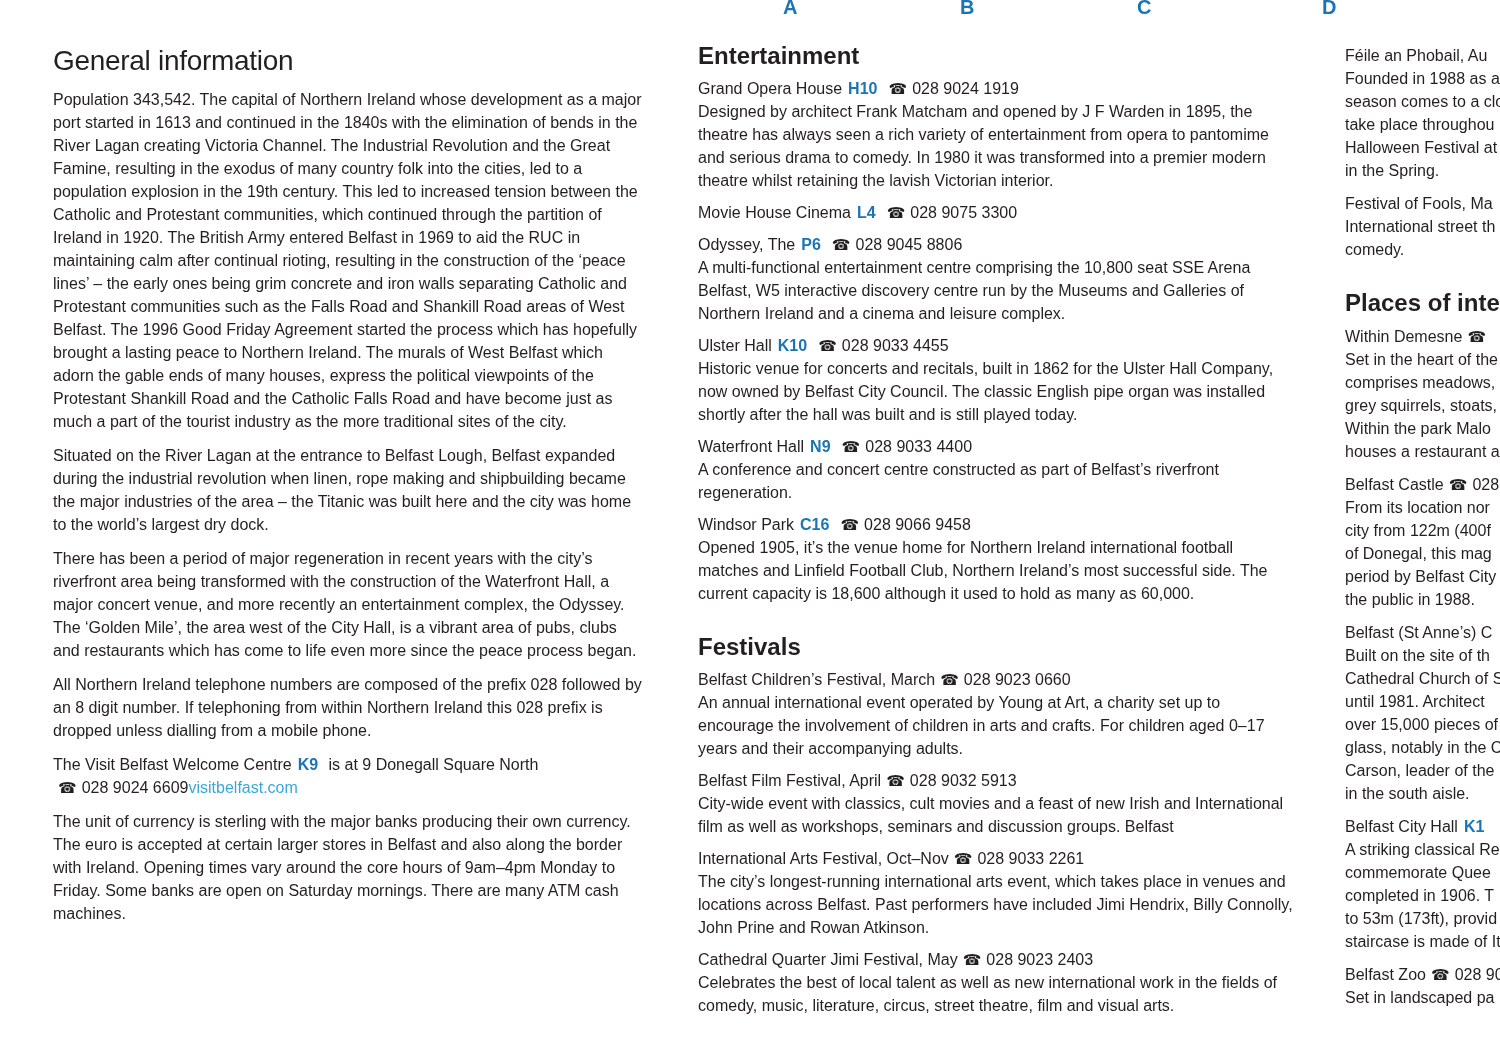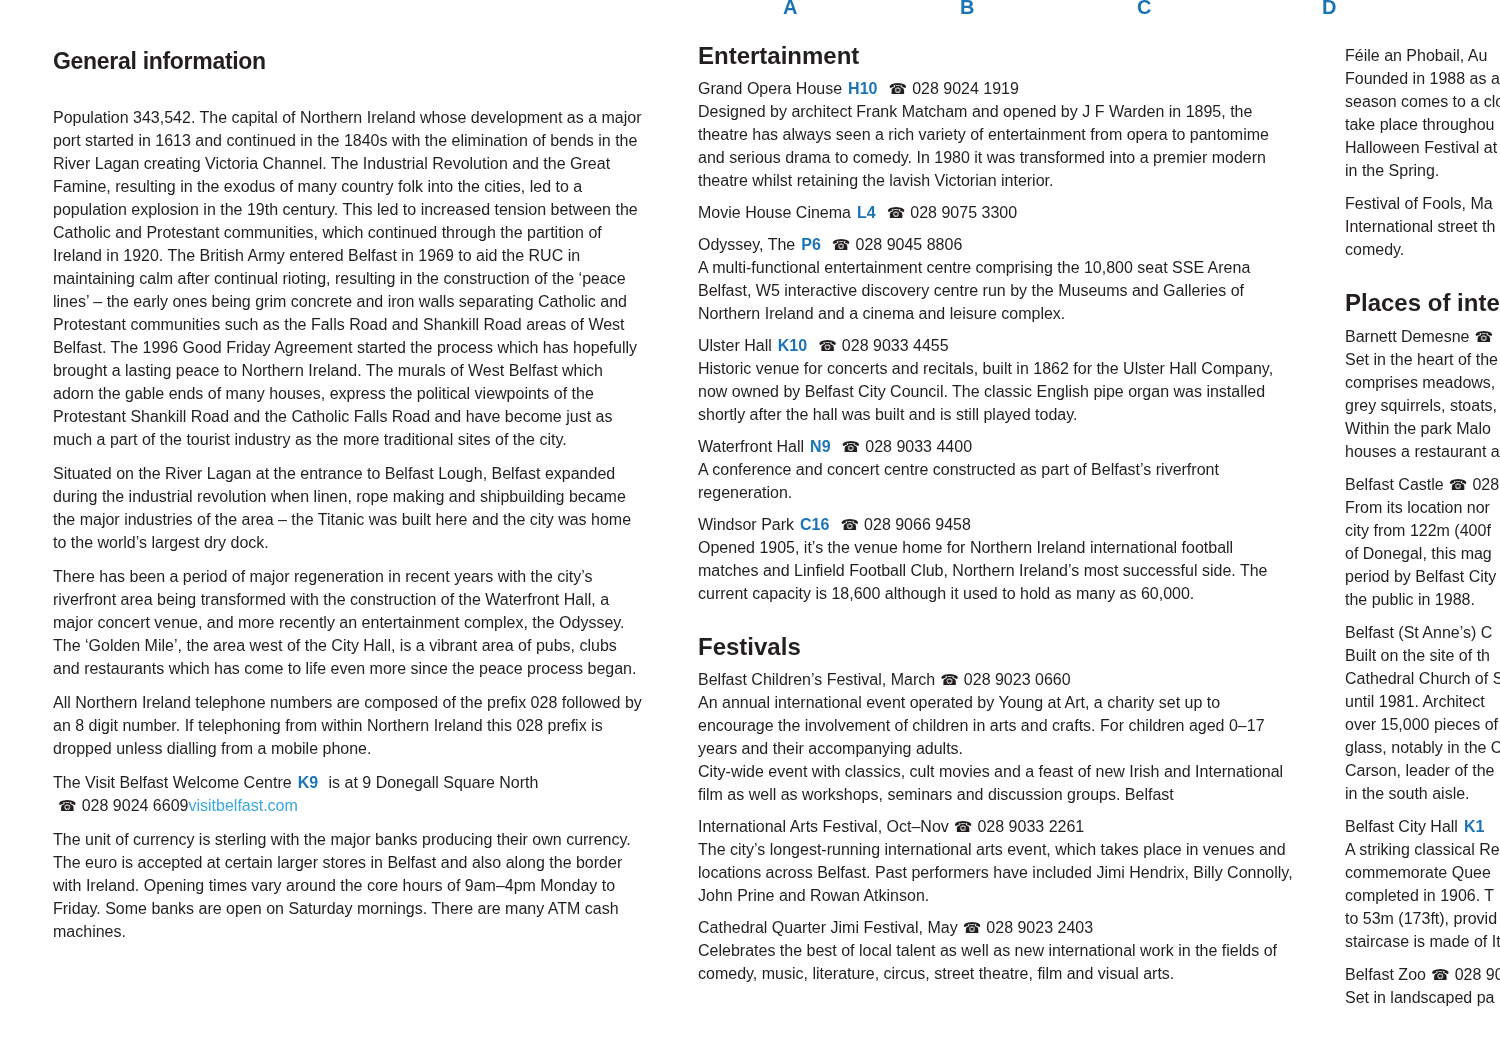--- a/index.html
+++ b/index.html
@@ -29,25 +29,25 @@
   #gl-b{left:960px}
   #gl-c{left:1137px}
   #gl-d{left:1322px}
   .column{position:absolute;top:44px}
   #col-left{left:53px;width:594px}
   #col-mid{left:698px;width:596px}
   #col-right{left:1345px;width:158px}
   #col-right .line{white-space:nowrap}
   .column > .block:first-child{margin-top:0}
   .page-title{
-    font-size:23px;
+    font-size:28px;
     line-height:34px;
-    font-weight:bold;
+    font-weight:normal;
     letter-spacing:-0.3px;
-    margin-bottom:28px;
+    margin-bottom:10px;
   }
   .section-heading{
     font-size:24px;
     line-height:24px;
     font-weight:bold;
     margin-bottom:9px;
     white-space:nowrap;
   }
   .gap{margin-top:30px}
   .para{margin-bottom:11px}
@@ -85,20 +85,21 @@
     <div class="block entry-desc"><span class="run">A multi-functional entertainment centre comprising the 10,800 seat SSE Arena Belfast, W5 interactive discovery centre run by the Museums and Galleries of Northern Ireland and a cinema and leisure complex.</span></div>
     <div class="block entry-header"><span class="run b">Ulster Hall</span><span class="run ref">K10</span><span class="run tel">☎</span><span class="run i">028 9033 4455</span></div>
     <div class="block entry-desc"><span class="run">Historic venue for concerts and recitals, built in 1862 for the Ulster Hall Company, now owned by Belfast City Council. The classic English pipe organ was installed shortly after the hall was built and is still played today.</span></div>
     <div class="block entry-header"><span class="run b">Waterfront Hall</span><span class="run ref">N9</span><span class="run tel">☎</span><span class="run i">028 9033 4400</span></div>
     <div class="block entry-desc"><span class="run">A conference and concert centre constructed as part of Belfast’s riverfront regeneration.</span></div>
     <div class="block entry-header"><span class="run b">Windsor Park</span><span class="run ref">C16</span><span class="run tel">☎</span><span class="run i">028 9066 9458</span></div>
     <div class="block entry-desc"><span class="run">Opened 1905, it’s the venue home for Northern Ireland international football matches and Linfield Football Club, Northern Ireland’s most successful side. The current capacity is 18,600 although it used to hold as many as 60,000.</span></div>
     <div class="block section-heading gap">Festivals</div>
     <div class="block entry-header"><span class="run b">Belfast Children’s Festival,</span><span class="run"> March</span><span class="run tel">☎</span><span class="run i">028 9023 0660</span></div>
     <div class="block entry-desc"><span class="run">An annual international event operated by Young at Art, a charity set up to encourage the involvement of children in arts and crafts. For children aged 0–17 years and their accompanying adults.</span></div>
+    <div class="block entry-header"><span class="run b">Belfast Film Festival,</span><span class="run"> April</span><span class="run tel">☎</span><span class="run i">028 9032 5913</span></div>
     <div class="block entry-desc"><span class="run">City-wide event with classics, cult movies and a feast of new Irish and International film as well as workshops, seminars and discussion groups. </span><span class="run b">Belfast</span></div>
     <div class="block entry-header"><span class="run b">International Arts Festival,</span><span class="run"> Oct–Nov</span><span class="run tel">☎</span><span class="run i">028 9033 2261</span></div>
     <div class="block entry-desc"><span class="run">The city’s longest-running international arts event, which takes place in venues and locations across Belfast. Past performers have included Jimi Hendrix, Billy Connolly, John Prine and Rowan Atkinson.</span></div>
     <div class="block entry-header"><span class="run b">Cathedral Quarter Jimi Festival,</span><span class="run"> May</span><span class="run tel">☎</span><span class="run i">028 9023 2403</span></div>
     <div class="block entry-desc"><span class="run">Celebrates the best of local talent as well as new international work in the fields of comedy, music, literature, circus, street theatre, film and visual arts.</span></div>
   </div>
 <div class="column" id="col-right">
     <div class="block entry">
       <div class="line"><span class="run b">Féile an Phobail,</span><span class="run"> Au</span></div>
       <div class="line"><span class="run">Founded in 1988 as a</span></div>
@@ -107,21 +108,21 @@
       <div class="line"><span class="run">Halloween Festival at</span></div>
       <div class="line"><span class="run">in the Spring.</span></div>
     </div>
     <div class="block entry">
       <div class="line"><span class="run b">Festival of Fools,</span><span class="run"> Ma</span></div>
       <div class="line"><span class="run">International street th</span></div>
       <div class="line"><span class="run">comedy.</span></div>
     </div>
     <div class="block section-heading gap">Places of interes</div>
     <div class="block entry">
-      <div class="line"><span class="run b">Barnett Demesne</span><span class="run tel">☎</span></div>
+      <div class="line"><span class="run b">Within Demesne</span><span class="run tel">☎</span></div>
       <div class="line"><span class="run">Set in the heart of the</span></div>
       <div class="line"><span class="run">comprises meadows,</span></div>
       <div class="line"><span class="run">grey squirrels, stoats,</span></div>
       <div class="line"><span class="run">Within the park Malo</span></div>
       <div class="line"><span class="run">houses a restaurant a</span></div>
     </div>
     <div class="block entry">
       <div class="line"><span class="run b">Belfast Castle</span><span class="run tel">☎</span><span class="run i">028</span></div>
       <div class="line"><span class="run">From its location nor</span></div>
       <div class="line"><span class="run">city from 122m (400f</span></div>

